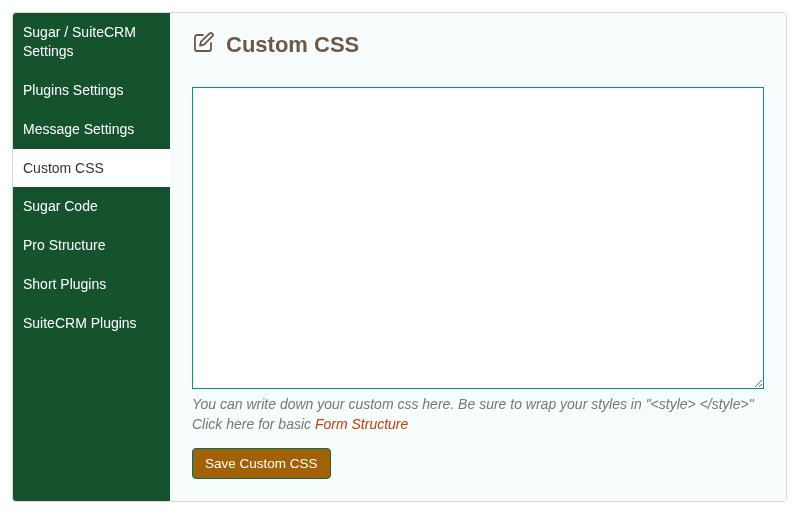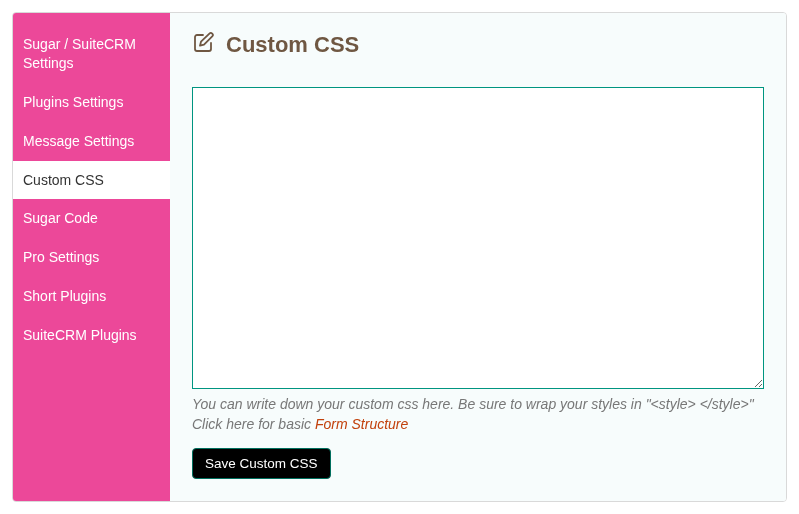--- a/index.html
+++ b/index.html
@@ -15,23 +15,23 @@
     .panel {
       display: flex;
       border: 1px solid #d9d9d9;
       border-radius: 4px;
       overflow: hidden;
       width: 775px;
       height: 490px;
     }
     .sidebar {
       width: 157px;
-      background: #ec4899;
+      background: #14532d;
       flex-shrink: 0;
-      padding-top: 12px;
+      padding-top: 0;
     }
     .sidebar-item {
       padding: 10px 10px;
       color: #ffffff;
       font-size: 14px;
       cursor: pointer;
       line-height: 1.35;
     }
     .sidebar-item.active {
       background: #ffffff;
@@ -77,21 +77,21 @@
       line-height: 1.4;
     }
     .help-text a {
       color: #c2410c;
       text-decoration: none;
     }
     .save-row {
       margin-top: 14px;
     }
     .save-btn {
-      background: #000000;
+      background: #a16207;
       color: #ffffff;
       border: 1px solid #006f5e;
       border-radius: 4px;
       padding: 7px 12px;
       font-size: 13.5px;
       cursor: pointer;
       text-align: right;
     }
   </style>
 </head>
@@ -108,21 +108,21 @@
     <div class="sidebar-item">
       <span>Message Settings</span>
     </div>
     <div class="sidebar-item active">
       <span>Custom CSS</span>
     </div>
     <div class="sidebar-item">
       <span>Sugar Code</span>
     </div>
     <div class="sidebar-item">
-      <span>Pro Settings</span>
+      <span>Pro Structure</span>
     </div>
     <div class="sidebar-item">
       <span>Short Plugins</span>
     </div>
     <div class="sidebar-item">
       <span>SuiteCRM Plugins</span>
     </div>
   </div>
 
   <div class="content">

